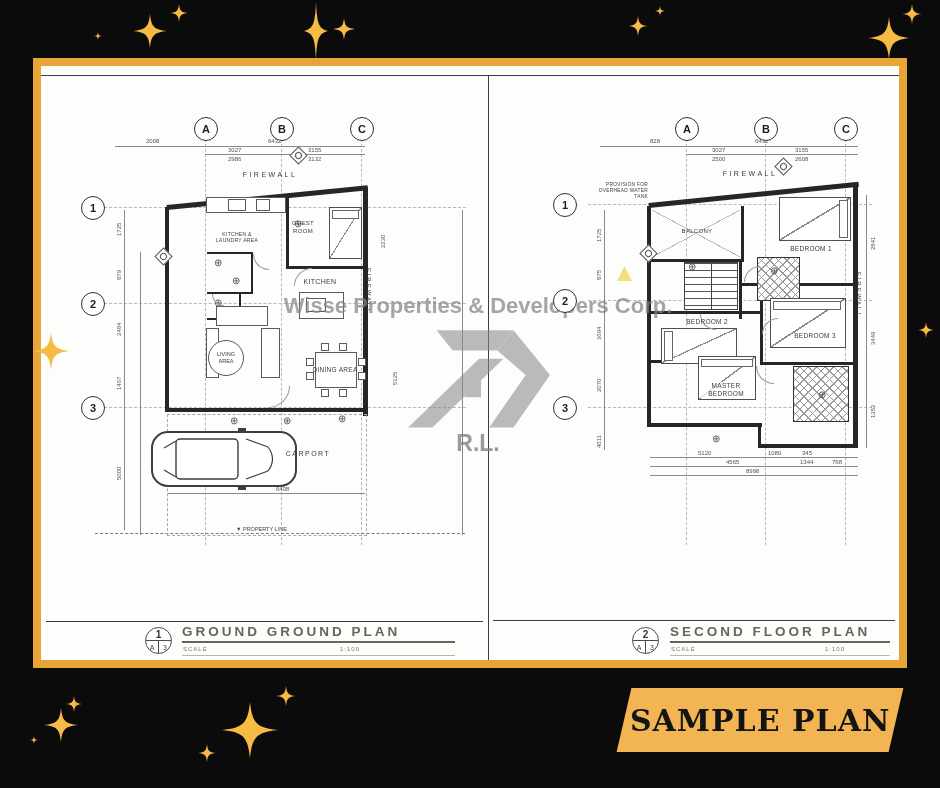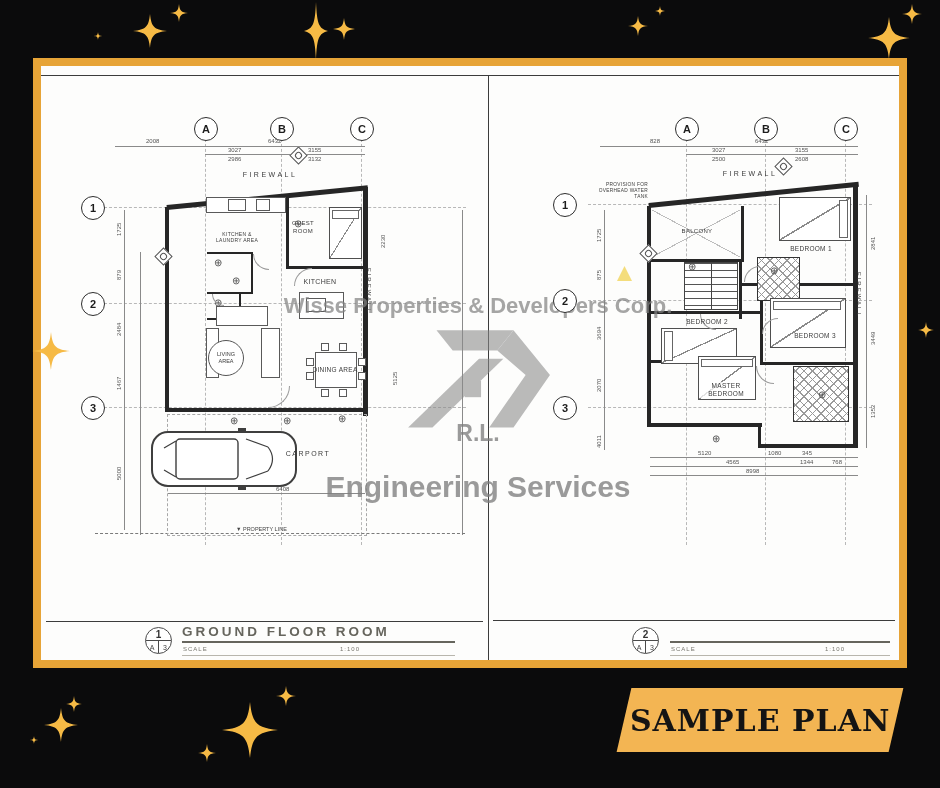--- a/index.html
+++ b/index.html
@@ -66,21 +66,21 @@
   .wm{position:absolute;inset:0;pointer-events:none;}
   .wm-brand{position:absolute;left:482px;top:200px;transform:translateX(-50%);
      font-size:97px;font-weight:800;letter-spacing:-3px;line-height:1;white-space:nowrap;}
   .wm-gray{color:rgba(134,134,134,.68);}
   .wm-yellow{color:rgba(239,205,56,.62);}
   .wm-mark{position:absolute;left:617px;top:266px;width:15px;height:15px;
      background:rgba(239,205,56,.65);clip-path:polygon(50% 0,100% 100%,0 100%);}
   .wm-company{position:absolute;left:478px;top:293px;transform:translateX(-50%);
      font-size:22px;font-weight:bold;color:rgba(130,130,130,.72);white-space:nowrap;}
   .wm-logo{position:absolute;left:400px;top:322px;width:152px;height:120px;opacity:.58;}
-  .wm-rl{position:absolute;left:478px;top:420px;transform:translateX(-50%);
+  .wm-rl{position:absolute;left:478px;top:430px;transform:translateX(-50%);
      font-size:23px;font-weight:bold;color:rgba(125,125,125,.78);}
   .wm-svc{position:absolute;left:478px;top:470px;transform:translateX(-50%);
      font-size:30px;font-weight:bold;color:rgba(125,125,125,.78);white-space:nowrap;}
   
   .sp{position:absolute;}
   .banner{position:absolute;left:624px;top:688px;width:272px;height:64px;background:#F3B553;
      transform:skewX(-13deg);display:flex;align-items:center;justify-content:center;}
   .banner span{transform:skewX(13deg);font-family:"DejaVu Serif",serif;font-weight:bold;
      font-size:30px;letter-spacing:1px;color:#141414;}
 </style>
@@ -226,21 +226,21 @@
       <span>PROPERTY LINE</span>
     </div>
 
     <div class="tb-circle" style="left:145px;top:627px">
       <div class="tb-top">1</div>
       <div class="tb-bot">
           <span>A</span>
           <span>3</span>
         </div>
     </div>
-    <div class="sheet-title" style="left:182px;top:624px">GROUND FLOOR ROOM</div>
+    <div class="sheet-title" style="left:182px;top:624px">GROUND GROUND PLAN</div>
     <div class="title-rule" style="left:182px;top:641px;width:273px"></div>
     <div class="scale-t" style="left:183px;top:646px">SCALE</div>
     <div class="scale-t" style="left:340px;top:646px">1:100</div>
     <div class="title-rule2" style="left:182px;top:655px;width:273px"></div>
   </div>
 
   <div class="layer">
 
     <div class="gv" style="left:686px;top:139px;height:406px"></div>
     <div class="gv" style="left:765px;top:139px;height:406px"></div>
@@ -352,39 +352,39 @@
     <div class="room" style="left:792px;top:332px;width:46px;font-size:6.5px">BEDROOM 3</div>
     <div class="room" style="left:700px;top:382px;width:52px;font-size:6.5px;background:rgba(255,255,255,.75)">MASTER BEDROOM</div>
 
     <div class="tb-circle" style="left:632px;top:627px">
       <div class="tb-top">2</div>
       <div class="tb-bot">
           <span>A</span>
           <span>3</span>
         </div>
     </div>
+    <div class="sheet-title" style="left:670px;top:624px">SECOND FLOOR PLAN</div>
     <div class="title-rule" style="left:670px;top:641px;width:220px"></div>
     <div class="scale-t" style="left:671px;top:646px">SCALE</div>
     <div class="scale-t" style="left:825px;top:646px">1:100</div>
     <div class="title-rule2" style="left:670px;top:655px;width:220px"></div>
   </div>
 
   <div class="wm">
     <div class="wm-mark"></div>
     <div class="wm-company">Wisse Properties &amp; Developers Corp.</div>
     <svg class="wm-logo" viewBox="0 0 150 118">
       <g fill="#8a8a8a">
         <polygon points="8,104 78,36 102,36 32,104"></polygon>
         <polygon points="36,8 112,8 96,28 52,28"></polygon>
         <polygon points="112,8 148,52 112,104 88,104 124,52 96,28"></polygon>
         <rect x="64" y="58" width="16" height="16"></rect>
       </g>
     </svg>
     <div class="wm-rl">R.L.</div>
-    <div class="wm-svc">Engineering Services</div>
   </div>
 
   <svg class="sp" style="left:133px;top:14px" width="34" height="34" viewBox="0 0 100 100">
       <path d="M50 0 C54 38 62 46 100 50 C62 54 54 62 50 100 C46 62 38 54 0 50 C38 46 46 38 50 0 Z" fill="#F6BA45"></path>
     </svg>
   <svg class="sp" style="left:170px;top:4px" width="18" height="18" viewBox="0 0 100 100">
       <path d="M50 0 C54 38 62 46 100 50 C62 54 54 62 50 100 C46 62 38 54 0 50 C38 46 46 38 50 0 Z" fill="#F6BA45"></path>
     </svg>
   <svg class="sp" style="left:94px;top:32px" width="8" height="8" viewBox="0 0 100 100">
       <path d="M50 0 C54 38 62 46 100 50 C62 54 54 62 50 100 C46 62 38 54 0 50 C38 46 46 38 50 0 Z" fill="#F6BA45"></path>

